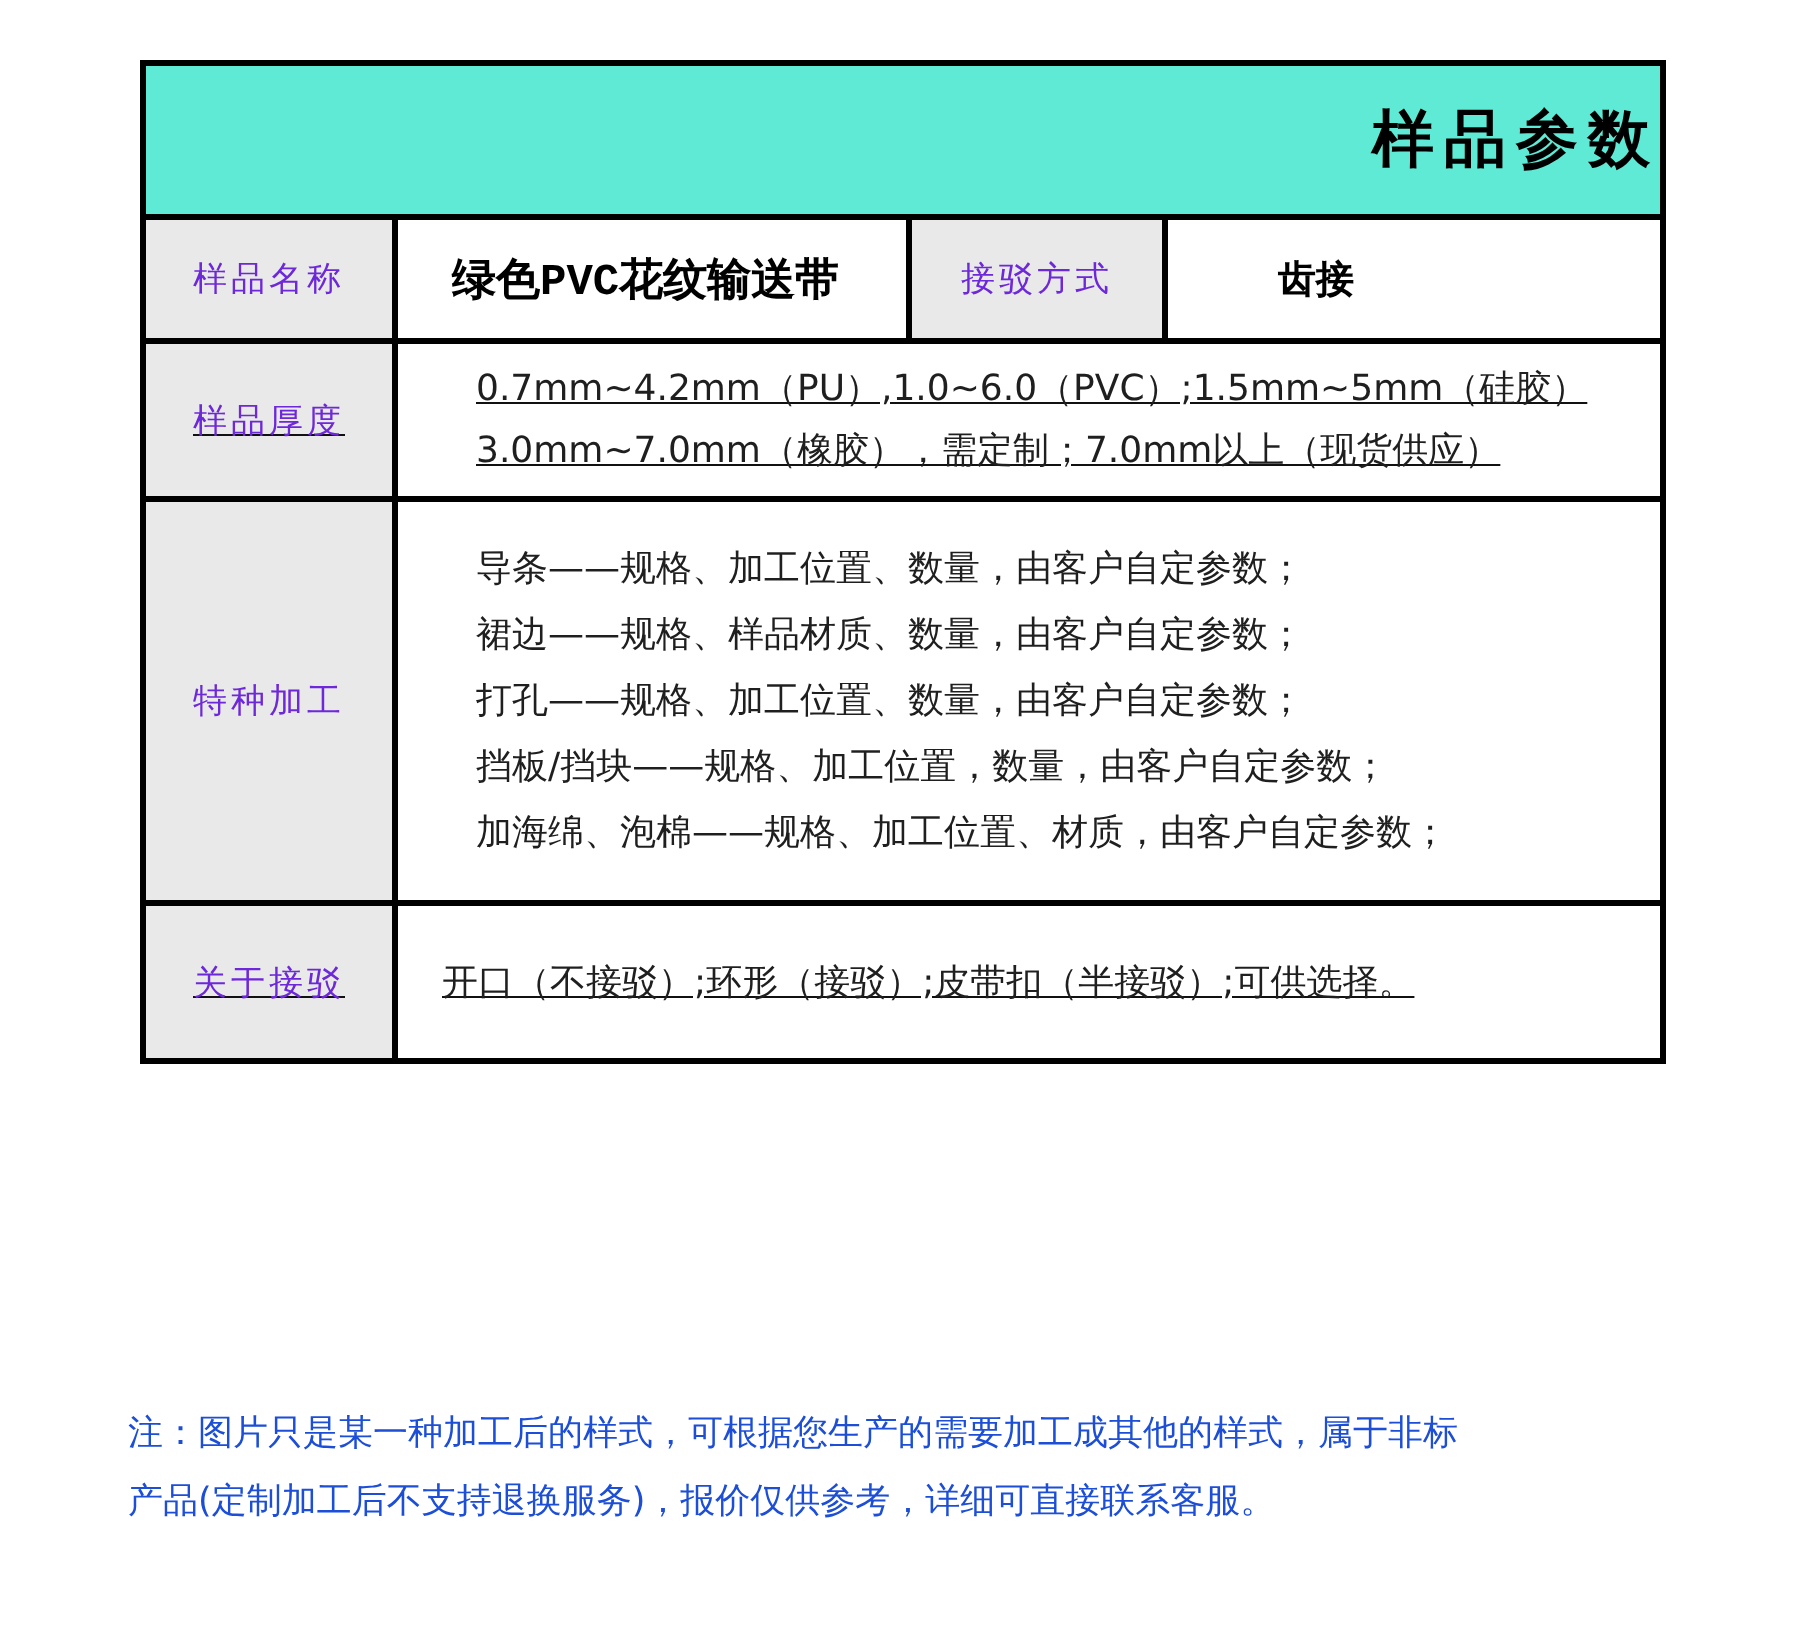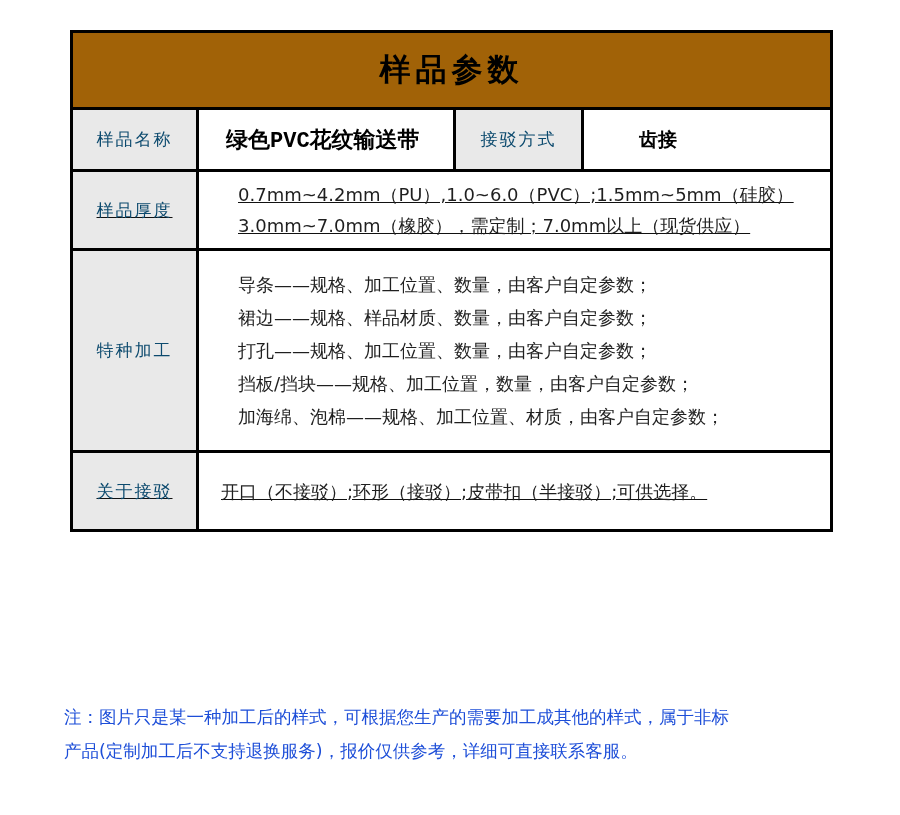--- a/index.html
+++ b/index.html
@@ -25,33 +25,33 @@
     table-layout: fixed;
   }
   .spec-table td {
     border: 3px solid #000000;
     padding: 0;
     vertical-align: middle;
     box-sizing: border-box;
   }
   .title-cell {
     height: 77px;
-    text-align: center;
+    text-align: right;
     font-size: 31px;
     font-weight: bold;
     letter-spacing: 5px;
     color: #000000;
-    background: #a16207;
+    background: #5eead4;
   }
   .label-cell {
     background: #e9e9e9;
     text-align: center;
     font-size: 17px;
     letter-spacing: 2px;
-    color: #0c4a6e;
+    color: #6d28d9;
   }
   .row-short { height: 62px; }
   .row-mid   { height: 79px; text-decoration: underline; }
   .row-tall  { height: 202px; }
   .value-bold {
     font-size: 22px;
     font-weight: bold;
     color: #000000;
     padding-left: 27px !important;
     font-family: Liberation Mono, monospace;

